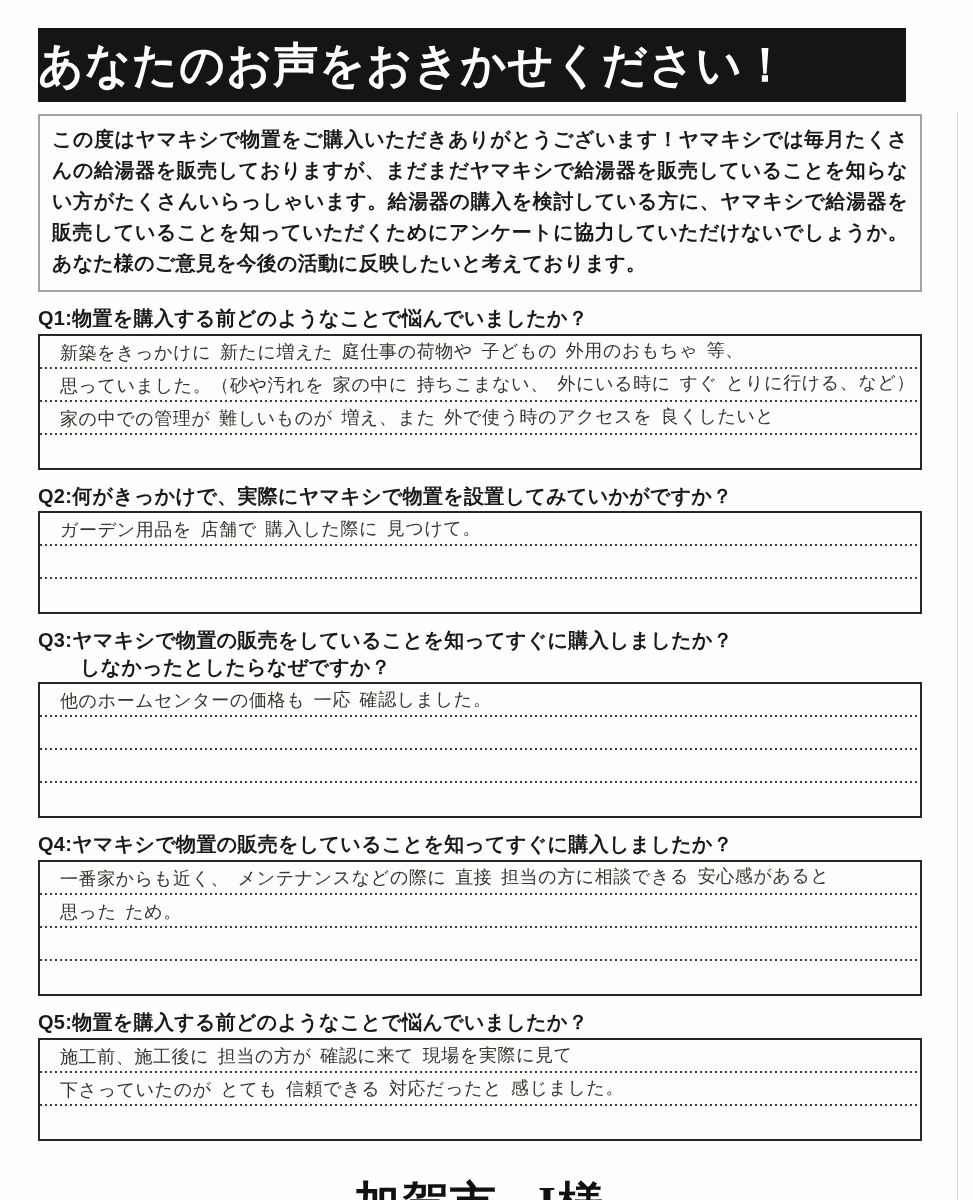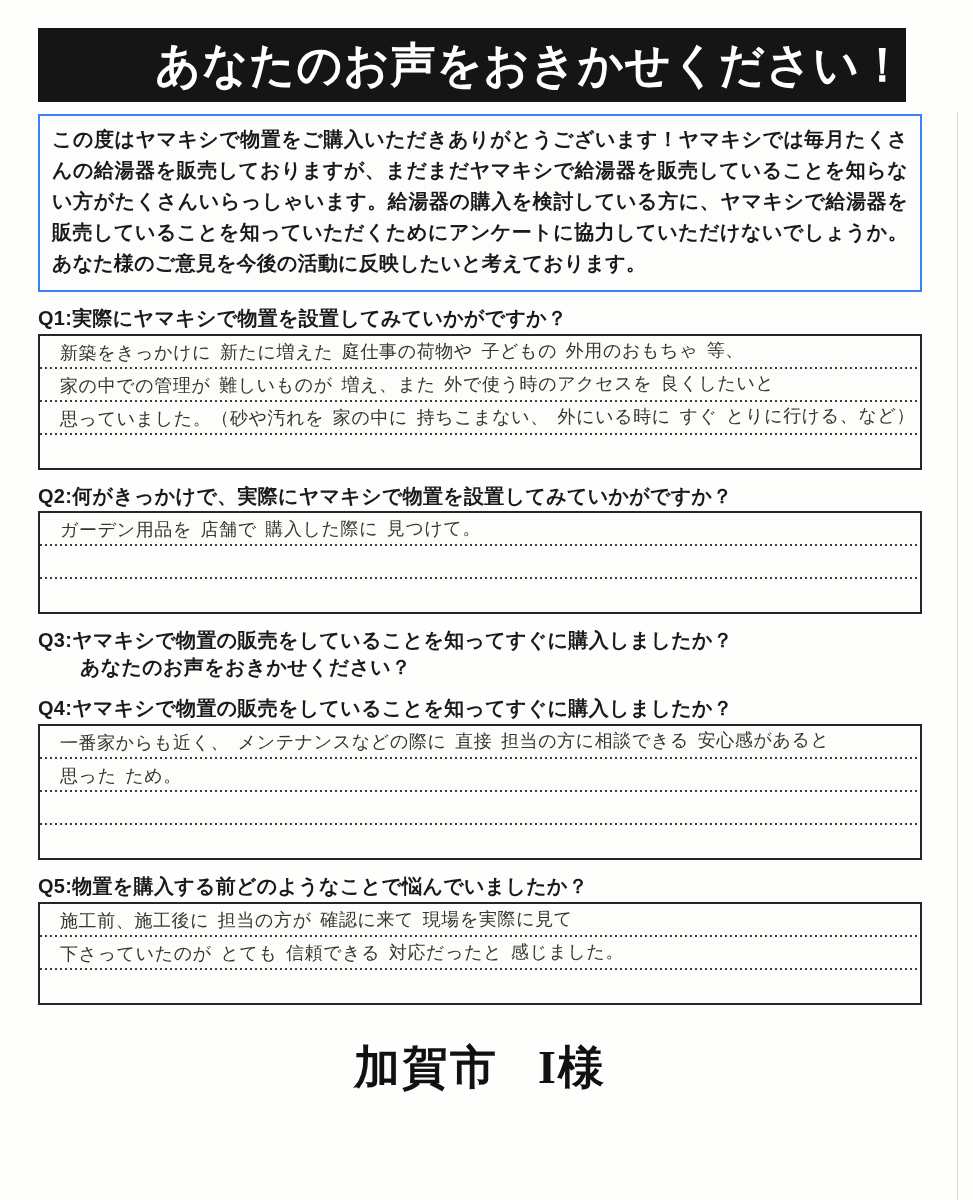--- a/index.html
+++ b/index.html
@@ -6,29 +6,29 @@
   .page {
     width:973px; height:1200px; margin:0 auto; position:relative;
     background:#fefefd; box-sizing:border-box;
     padding:28px 51px 0 38px;
     font-family:"Liberation Sans", sans-serif; color:#1a1a1a;
     overflow:hidden;
   }
   
   .banner {
     width:868px; height:74px; background:#151515;
-    display:flex; align-items:center; justify-content:flex-end;
+    display:flex; align-items:center; justify-content:flex-start;
   }
   .banner-title {
     color:#ffffff; font-size:45px; font-weight:800; letter-spacing:1px;
     white-space:nowrap; transform:scaleY(1.05);
   }
   
   .intro-box {
-    margin-top:12px; border:2px solid #3b82f6; background:#fdfdfc;
+    margin-top:12px; border:2px solid #a3a3a3; background:#fdfdfc;
     padding:8px 12px 11px 12px;
     font-size:20px; font-weight:600; line-height:1.55; letter-spacing:0.2px;
     text-align:justify;
   }
   
   .qsec { margin-top:15px; }
   .qlabel {
     font-size:20px; font-weight:700; line-height:1.18; letter-spacing:0.3px;
     padding-bottom:3px;
   }
@@ -63,41 +63,47 @@
 
   <div class="banner">
     <div class="banner-title">あなたのお声をおきかせください！</div>
   </div>
 
   <div class="intro-box">
     <span>この度はヤマキシで物置をご購入いただきありがとうございます！ヤマキシでは毎月たくさんの給湯器を販売しておりますが、まだまだヤマキシで給湯器を販売していることを知らない方がたくさんいらっしゃいます。給湯器の購入を検討している方に、ヤマキシで給湯器を販売していることを知っていただくためにアンケートに協力していただけないでしょうか。あなた様のご意見を今後の活動に反映したいと考えております。</span>
   </div>
 
   <div class="qsec">
-    <div class="qlabel">Q1:実際にヤマキシで物置を設置してみていかがですか？</div>
+    <div class="qlabel">Q1:物置を購入する前どのようなことで悩んでいましたか？</div>
     <div class="abox">
       <div class="ans-row"><span class="hand">新築をきっかけに 新たに増えた 庭仕事の荷物や 子どもの 外用のおもちゃ 等、</span></div>
+      <div class="ans-row"><span class="hand">思っていました。（砂や汚れを 家の中に 持ちこまない、 外にいる時に すぐ とりに行ける、など）</span></div>
       <div class="ans-row"><span class="hand">家の中での管理が 難しいものが 増え、また 外で使う時のアクセスを 良くしたいと</span></div>
-      <div class="ans-row"><span class="hand">思っていました。（砂や汚れを 家の中に 持ちこまない、 外にいる時に すぐ とりに行ける、など）</span></div>
       <div class="ans-row"></div>
     </div>
   </div>
 
   <div class="qsec">
     <div class="qlabel">Q2:何がきっかけで、実際にヤマキシで物置を設置してみていかがですか？</div>
     <div class="abox">
       <div class="ans-row"><span class="hand">ガーデン用品を 店舗で 購入した際に 見つけて。</span></div>
       <div class="ans-row"></div>
       <div class="ans-row"></div>
     </div>
   </div>
 
   <div class="qsec">
     <div class="qlabel">Q3:ヤマキシで物置の販売をしていることを知ってすぐに購入しましたか？</div>
-    <div class="qlabel qlabel2">あなたのお声をおきかせください？</div>
+    <div class="qlabel qlabel2">しなかったとしたらなぜですか？</div>
+    <div class="abox">
+      <div class="ans-row"><span class="hand">他のホームセンターの価格も 一応 確認しました。</span></div>
+      <div class="ans-row"></div>
+      <div class="ans-row"></div>
+      <div class="ans-row"></div>
+    </div>
   </div>
 
   <div class="qsec">
     <div class="qlabel">Q4:ヤマキシで物置の販売をしていることを知ってすぐに購入しましたか？</div>
     <div class="abox">
       <div class="ans-row"><span class="hand">一番家からも近く、 メンテナンスなどの際に 直接 担当の方に相談できる 安心感があると</span></div>
       <div class="ans-row"><span class="hand">思った ため。</span></div>
       <div class="ans-row"></div>
       <div class="ans-row"></div>
     </div>

